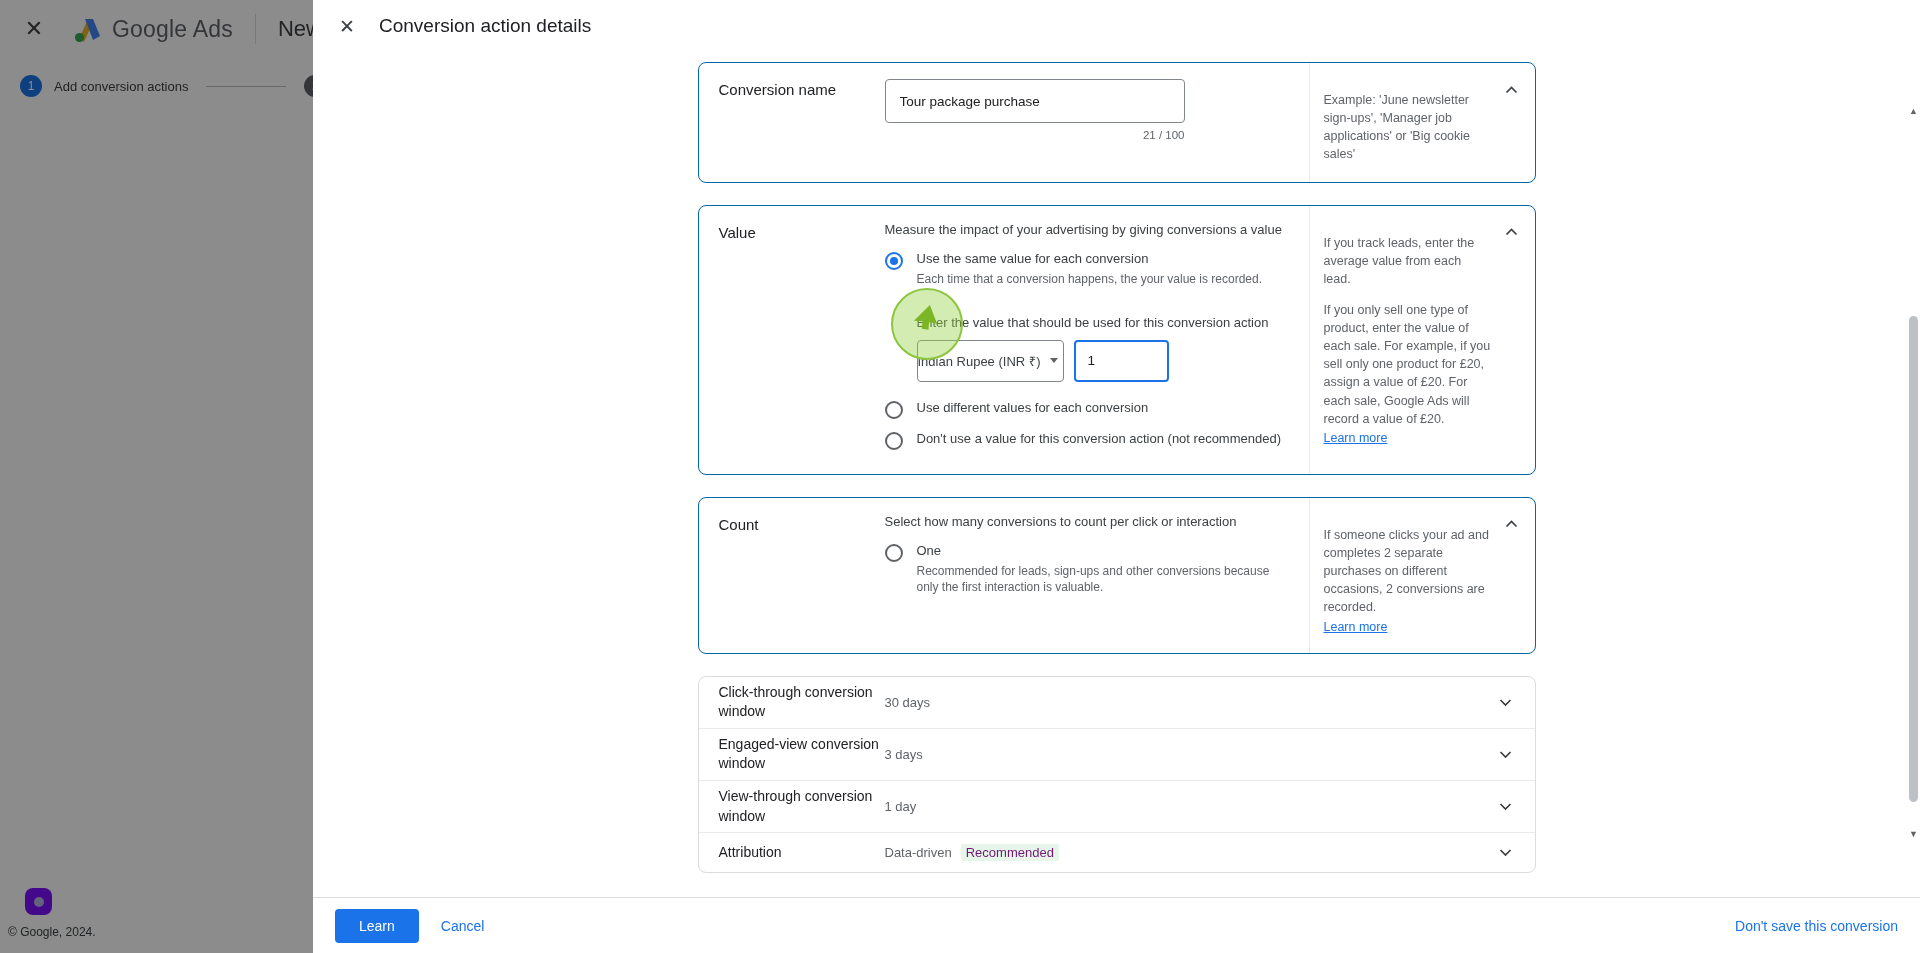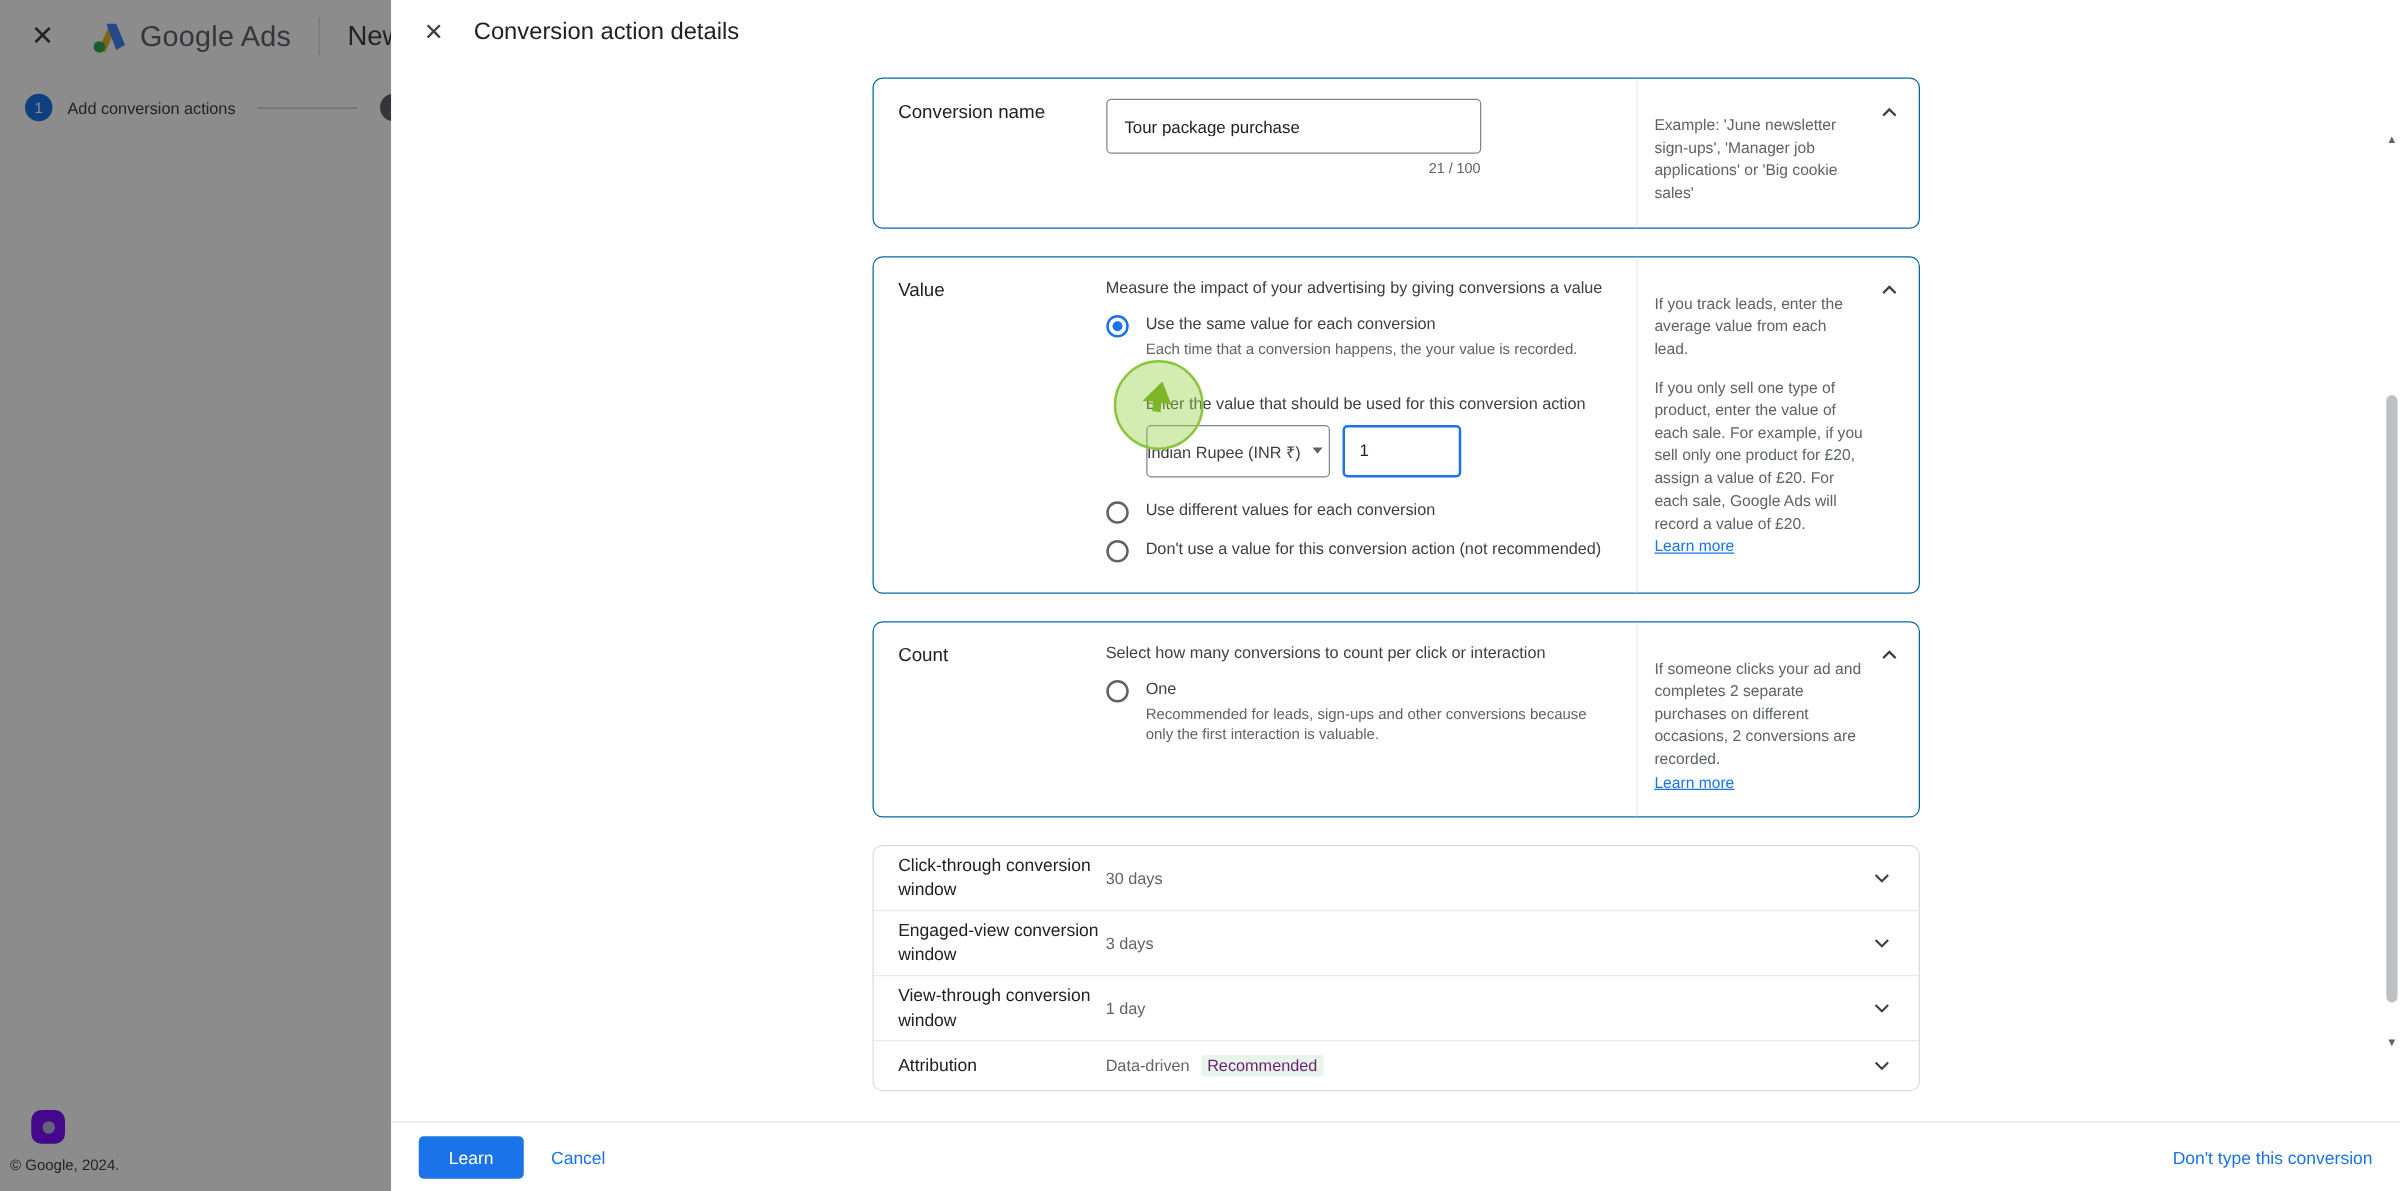--- a/index.html
+++ b/index.html
@@ -512,15 +512,15 @@
     <div class="scrollbar">
       <div class="scroll-arrow" style="top:2px;">▲</div>
       <div class="scroll-thumb" style="top:212px; height:486px;"></div>
       <div class="scroll-arrow" style="bottom:2px;">▼</div>
     </div>
   </div>
 
   <div class="dlg-footer">
     <button class="btn-done">Learn</button>
     <button class="btn-cancel">Cancel</button>
-    <span class="dont-save">Don't type this conversion</span>
+    <span class="dont-save">Don't save this conversion</span>
   </div>
 </div>
 
 </body></html>

